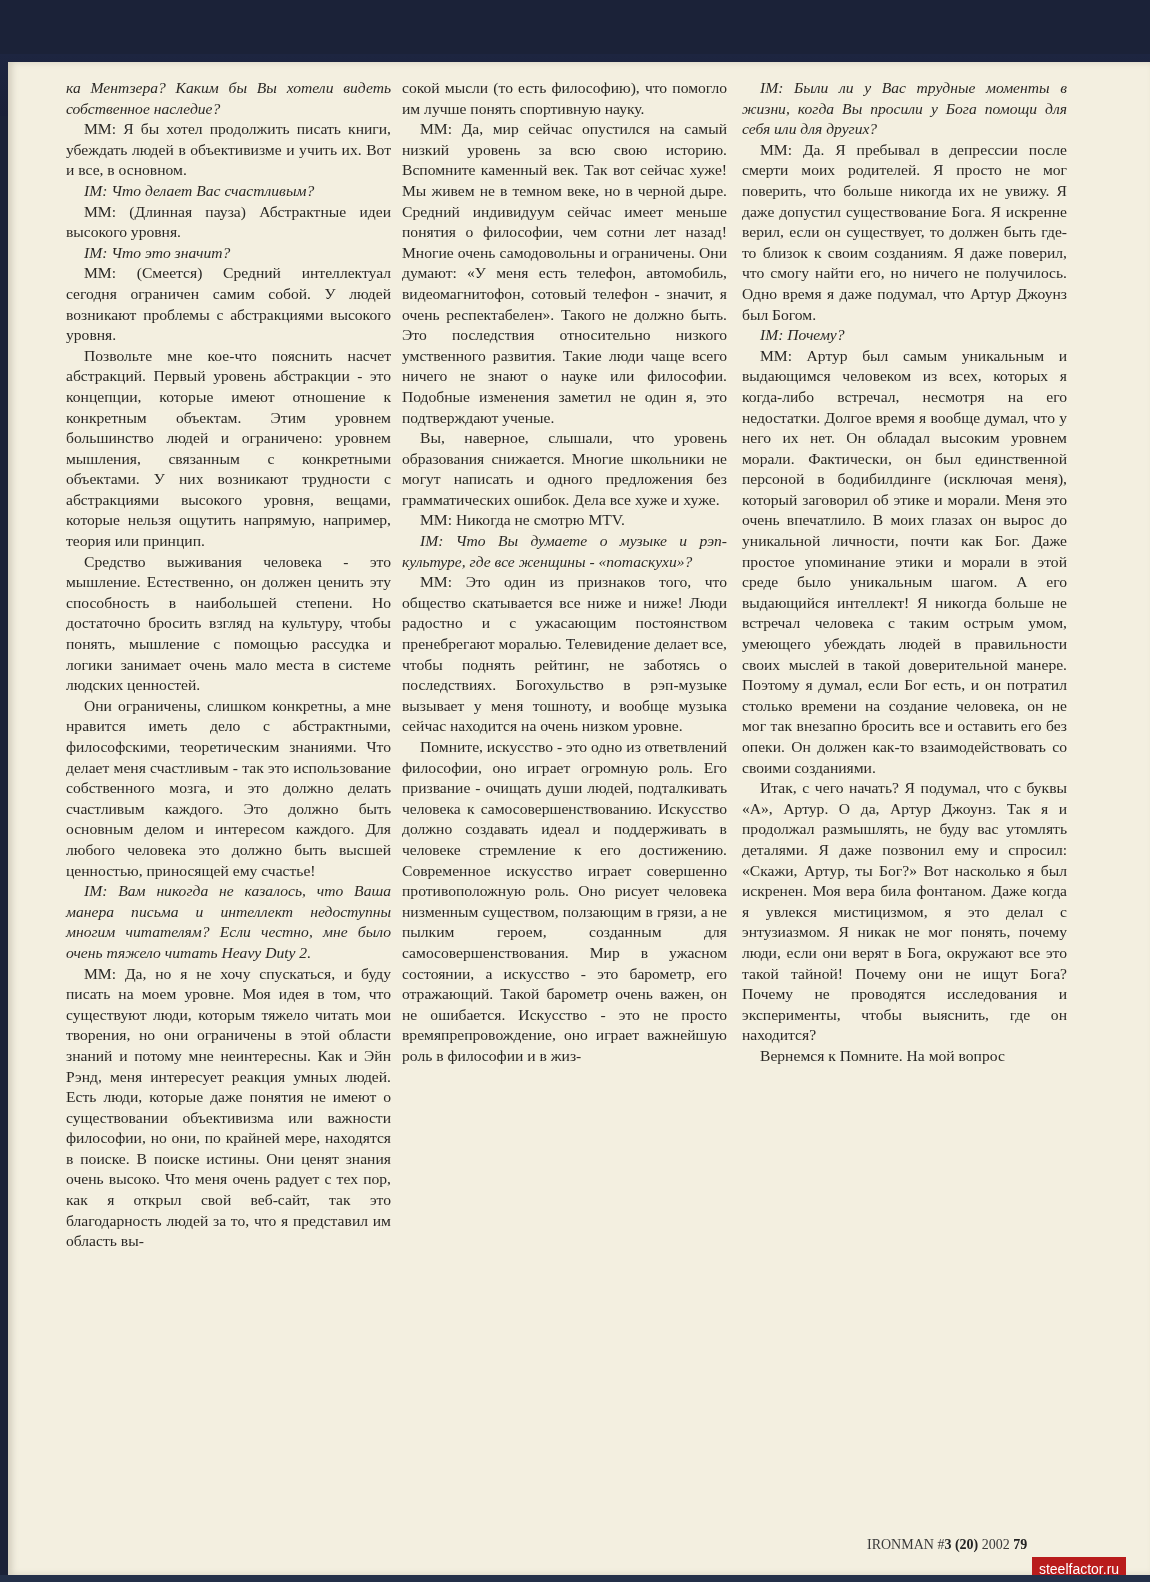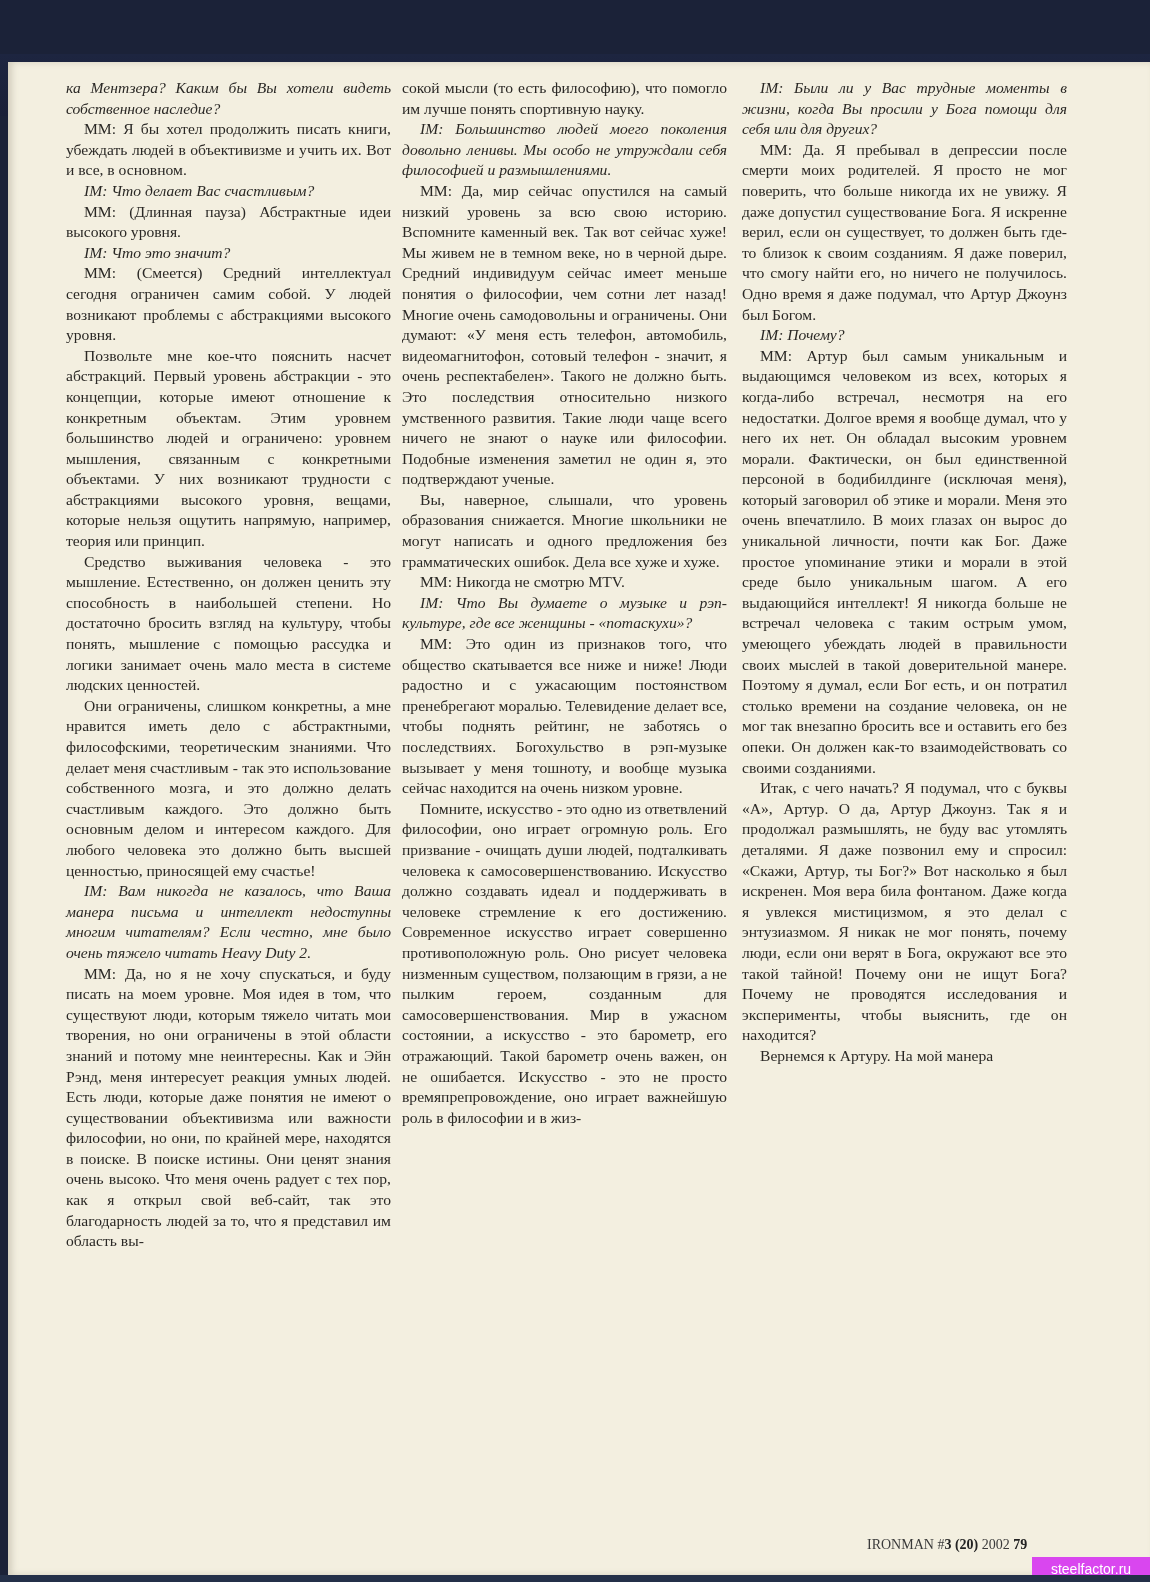--- a/index.html
+++ b/index.html
@@ -40,22 +40,22 @@
   .col p { margin: 0; text-indent: 18px; }
   .col p.cont { text-indent: 0; }
   .col p.q { font-style: italic; font-weight: normal; }
   .footer {
     position: absolute; left: 867px; top: 1537px;
     font-family: Liberation Serif, serif;
     font-size: 14px; color: #3a3a3a; white-space: nowrap;
   }
   .footer b { color: #222; }
   .watermark {
-    position: absolute; left: 1032px; top: 1557px; width: 118px; height: 25px;
-    background: #d946ef; color: #ffffff;
+    position: absolute; left: 1032px; top: 1557px; width: 94px; height: 25px;
+    background: #b91c1c; color: #ffffff;
     font-family: "Liberation Sans", "DejaVu Sans", sans-serif;
     font-size: 14px; line-height: 25px; text-align: center;
   }
 </style>
 </head>
 <body>
 
 <div class="header-bar">
   <div class="header-title">
     <span class="name">Майк Ментзер</span><span class="label">ПОСЛЕДНЕЕ ИНТЕРВЬЮ</span>
@@ -72,35 +72,34 @@
     <p class="q">IM: Что это значит?</p>
     <p>ММ: (Смеется) Средний интеллектуал сегодня ограничен самим собой. У людей возникают проблемы с абстракциями высокого уровня.</p>
     <p>Позвольте мне кое-что пояснить насчет абстракций. Первый уровень абстракции - это концепции, которые имеют отношение к конкретным объектам. Этим уровнем большинство людей и ограничено: уровнем мышления, связанным с конкретными объектами. У них возникают трудности с абстракциями высокого уровня, вещами, которые нельзя ощутить напрямую, например, теория или принцип.</p>
     <p>Средство выживания человека - это мышление. Естественно, он должен ценить эту способность в наибольшей степени. Но достаточно бросить взгляд на культуру, чтобы понять, мышление с помощью рассудка и логики занимает очень мало места в системе людских ценностей.</p>
     <p>Они ограничены, слишком конкретны, а мне нравится иметь дело с абстрактными, философскими, теоретическим знаниями. Что делает меня счастливым - так это использование собственного мозга, и это должно делать счастливым каждого. Это должно быть основным делом и интересом каждого. Для любого человека это должно быть высшей ценностью, приносящей ему счастье!</p>
     <p class="q">IM: Вам никогда не казалось, что Ваша манера письма и интеллект недоступны многим читателям? Если честно, мне было очень тяжело читать Heavy Duty 2.</p>
     <p>ММ: Да, но я не хочу спускаться, и буду писать на моем уровне. Моя идея в том, что существуют люди, которым тяжело читать мои творения, но они ограничены в этой области знаний и потому мне неинтересны. Как и Эйн Рэнд, меня интересует реакция умных людей. Есть люди, которые даже понятия не имеют о существовании объективизма или важности философии, но они, по крайней мере, находятся в поиске. В поиске истины. Они ценят знания очень высоко. Что меня очень радует с тех пор, как я открыл свой веб-сайт, так это благодарность людей за то, что я представил им область вы-</p>
   </div>
 <div class="col col-2">
     <p class="cont">сокой мысли (то есть философию), что помогло им лучше понять спортивную науку.</p>
-    <p class="q">IM: Большинство людей моего поколения довольно ленивы. Мы особо не утруждали себя философией и размышлениями.</p>
     <p>ММ: Да, мир сейчас опустился на самый низкий уровень за всю свою историю. Вспомните каменный век. Так вот сейчас хуже! Мы живем не в темном веке, но в черной дыре. Средний индивидуум сейчас имеет меньше понятия о философии, чем сотни лет назад! Многие очень самодовольны и ограничены. Они думают: «У меня есть телефон, автомобиль, видеомагнитофон, сотовый телефон - значит, я очень респектабелен». Такого не должно быть. Это последствия относительно низкого умственного развития. Такие люди чаще всего ничего не знают о науке или философии. Подобные изменения заметил не один я, это подтверждают ученые.</p>
     <p>Вы, наверное, слышали, что уровень образования снижается. Многие школьники не могут написать и одного предложения без грамматических ошибок. Дела все хуже и хуже.</p>
     <p>ММ: Никогда не смотрю MTV.</p>
     <p class="q">IM: Что Вы думаете о музыке и рэп-культуре, где все женщины - «потаскухи»?</p>
     <p>ММ: Это один из признаков того, что общество скатывается все ниже и ниже! Люди радостно и с ужасающим постоянством пренебрегают моралью. Телевидение делает все, чтобы поднять рейтинг, не заботясь о последствиях. Богохульство в рэп-музыке вызывает у меня тошноту, и вообще музыка сейчас находится на очень низком уровне.</p>
     <p>Помните, искусство - это одно из ответвлений философии, оно играет огромную роль. Его призвание - очищать души людей, подталкивать человека к самосовершенствованию. Искусство должно создавать идеал и поддерживать в человеке стремление к его достижению. Современное искусство играет совершенно противоположную роль. Оно рисует человека низменным существом, ползающим в грязи, а не пылким героем, созданным для самосовершенствования. Мир в ужасном состоянии, а искусство - это барометр, его отражающий. Такой барометр очень важен, он не ошибается. Искусство - это не просто времяпрепровождение, оно играет важнейшую роль в философии и в жиз-</p>
   </div>
 <div class="col col-3">
     <p class="q">IM: Были ли у Вас трудные моменты в жизни, когда Вы просили у Бога помощи для себя или для других?</p>
     <p>ММ: Да. Я пребывал в депрессии после смерти моих родителей. Я просто не мог поверить, что больше никогда их не увижу. Я даже допустил существование Бога. Я искренне верил, если он существует, то должен быть где-то близок к своим созданиям. Я даже поверил, что смогу найти его, но ничего не получилось. Одно время я даже подумал, что Артур Джоунз был Богом.</p>
     <p class="q">IM: Почему?</p>
     <p>ММ: Артур был самым уникальным и выдающимся человеком из всех, которых я когда-либо встречал, несмотря на его недостатки. Долгое время я вообще думал, что у него их нет. Он обладал высоким уровнем морали. Фактически, он был единственной персоной в бодибилдинге (исключая меня), который заговорил об этике и морали. Меня это очень впечатлило. В моих глазах он вырос до уникальной личности, почти как Бог. Даже простое упоминание этики и морали в этой среде было уникальным шагом. А его выдающийся интеллект! Я никогда больше не встречал человека с таким острым умом, умеющего убеждать людей в правильности своих мыслей в такой доверительной манере. Поэтому я думал, если Бог есть, и он потратил столько времени на создание человека, он не мог так внезапно бросить все и оставить его без опеки. Он должен как-то взаимодействовать со своими созданиями.</p>
     <p>Итак, с чего начать? Я подумал, что с буквы «А», Артур. О да, Артур Джоунз. Так я и продолжал размышлять, не буду вас утомлять деталями. Я даже позвонил ему и спросил: «Скажи, Артур, ты Бог?» Вот насколько я был искренен. Моя вера била фонтаном. Даже когда я увлекся мистицизмом, я это делал с энтузиазмом. Я никак не мог понять, почему люди, если они верят в Бога, окружают все это такой тайной! Почему они не ищут Бога? Почему не проводятся исследования и эксперименты, чтобы выяснить, где он находится?</p>
-    <p>Вернемся к Артуру. На мой манера</p>
+    <p>Вернемся к Помните. На мой вопрос</p>
   </div>
 
 <div class="footer">
   <span>IRONMAN</span>
   <span>#</span><b>3</b>
   <b>(20)</b>
   <span>2002</span>
   <b>79</b>
 </div>
 

